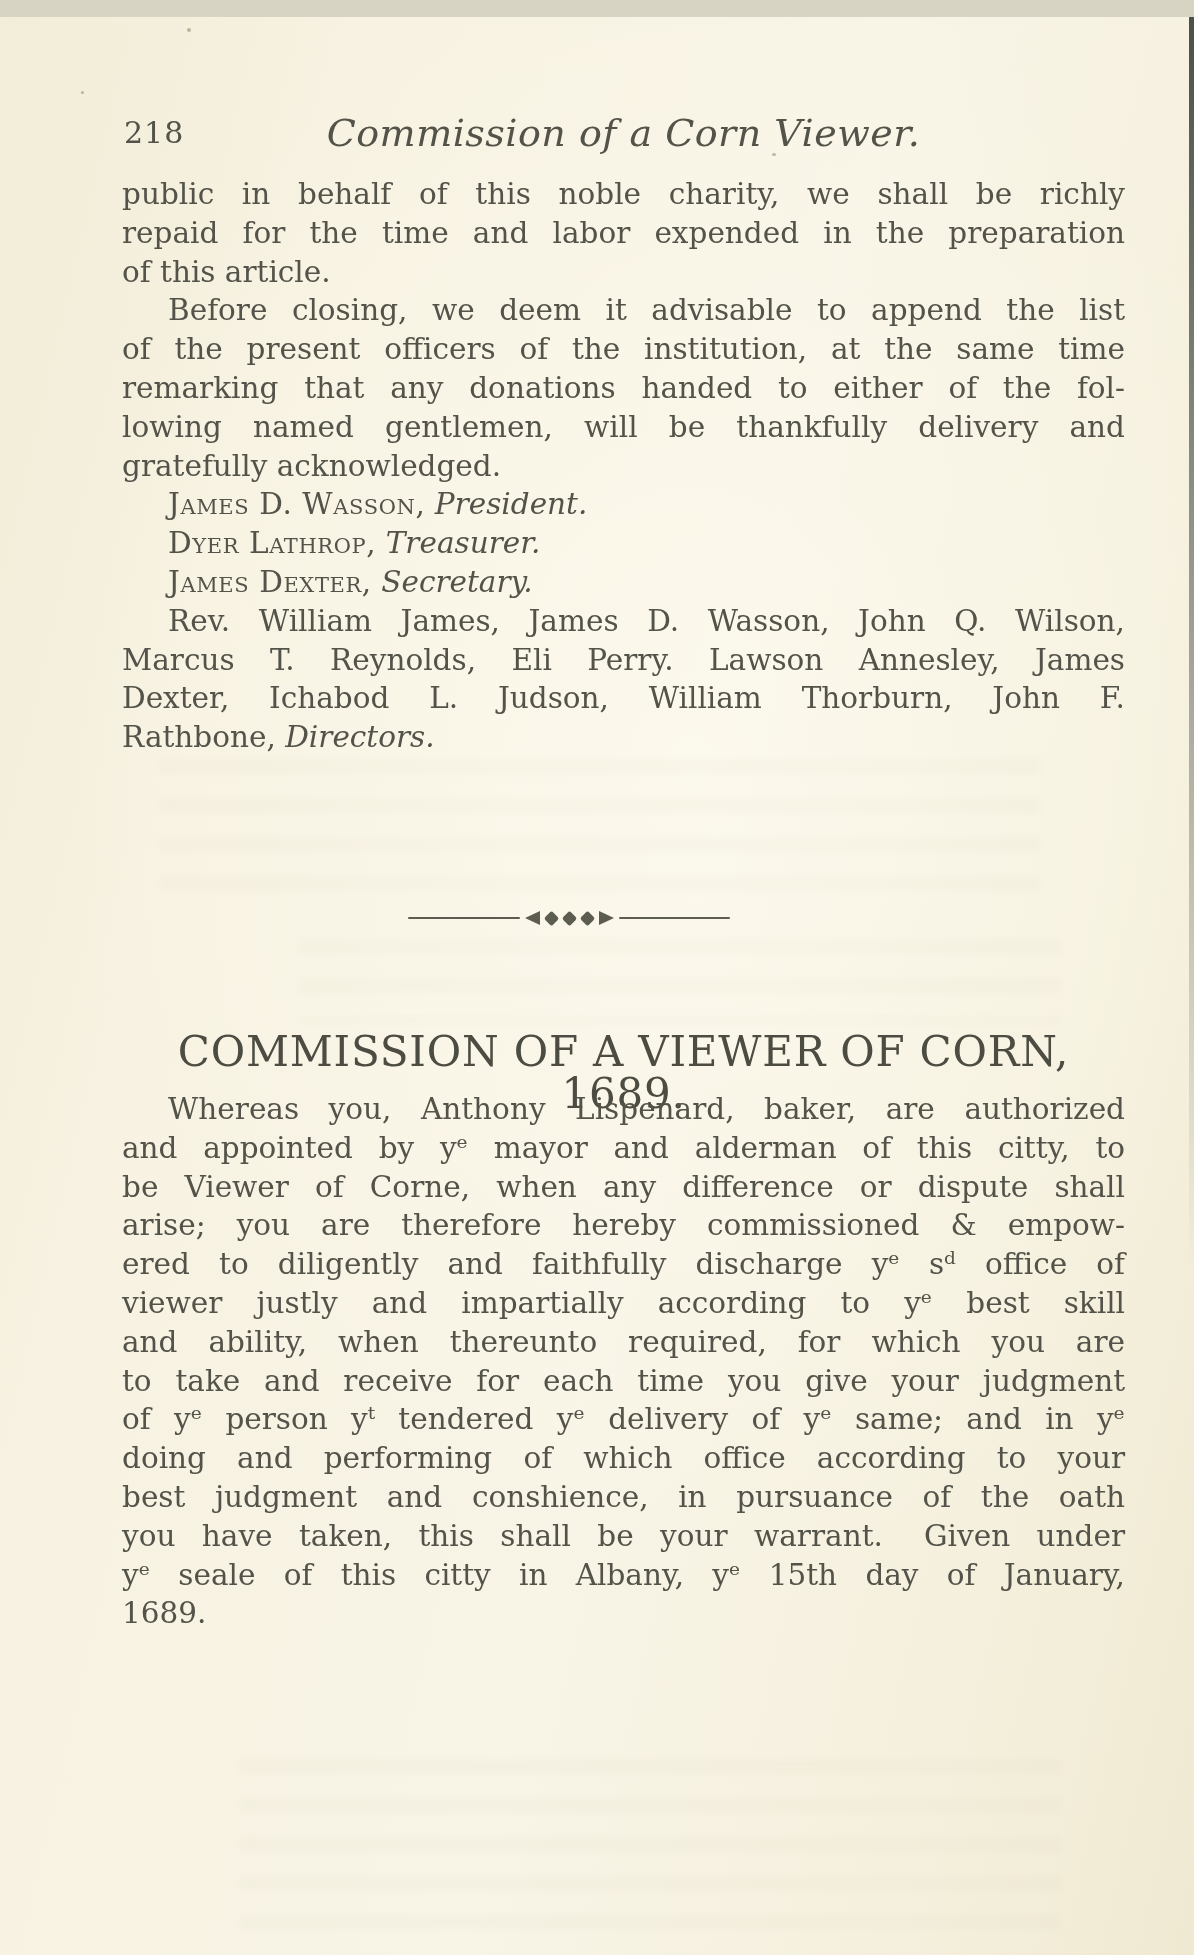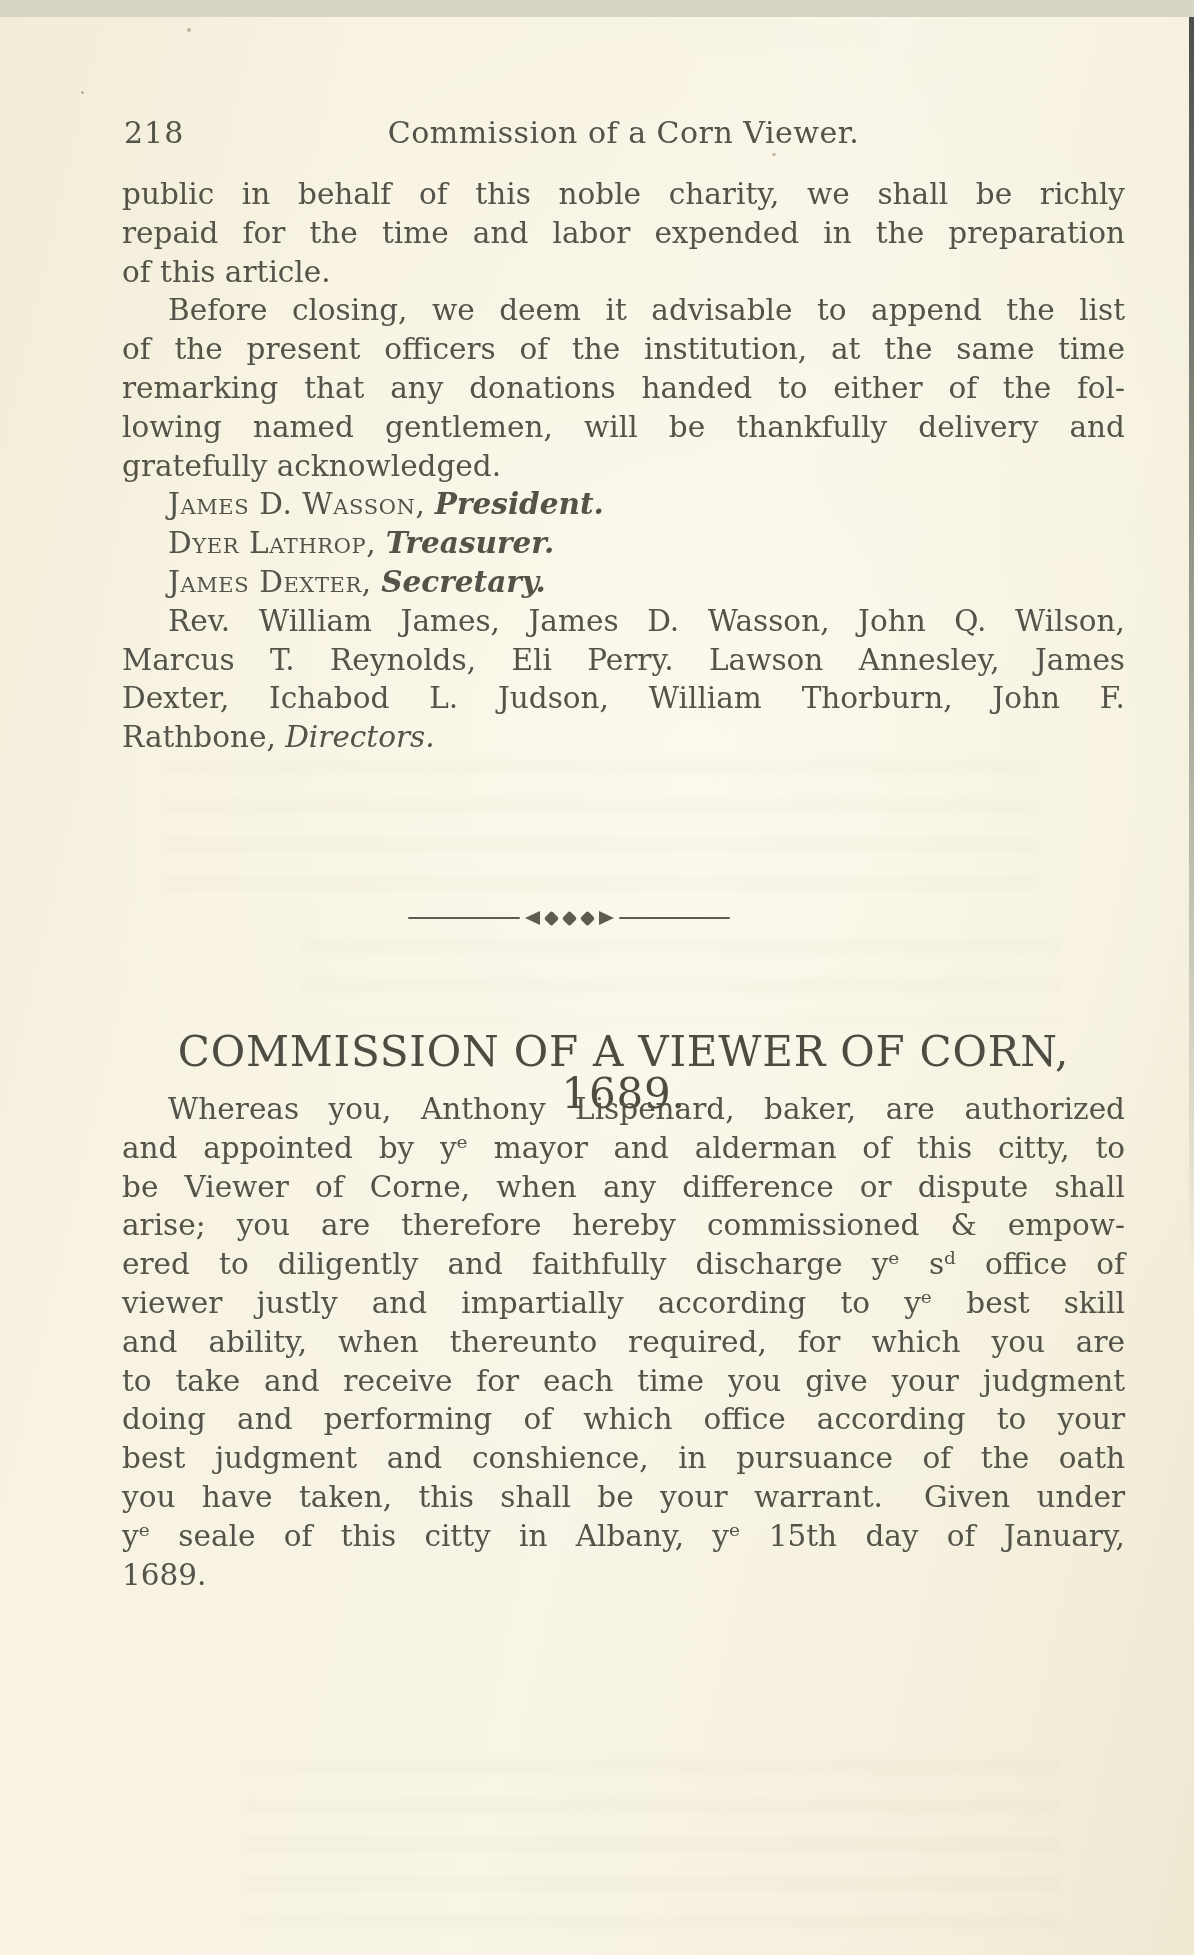--- a/index.html
+++ b/index.html
@@ -31,35 +31,35 @@
   .speck { position:absolute; background:#8a8464; border-radius:50%; opacity:.55; }
   .s1 { left:187px; top:11px; width:4px; height:4px; }
   .s2 { left:81px;  top:74px; width:3px; height:3px; }
   .s3 { left:772px; top:136px; width:4px; height:3px; }
 
   .text-col { position:absolute; left:122px; width:1003px; }
 
   
   .running-head { top:96px; height:42px; }
   .page-number { position:absolute; left:2px; top:0; font-size:30px; line-height:40px; letter-spacing:1px; }
-  .running-title { text-align:center; font-size:30px; line-height:40px; letter-spacing:.5px; }
+  .running-title { text-align:center; font-style:italic; font-size:38px; line-height:40px; letter-spacing:.5px; }
 
   
   .flow { top:158px; }
   .line {
     font-size:29.5px; line-height:38.8px;
     text-align:justify; text-align-last:justify;
     white-space:normal;
   }
   .line.last { text-align-last:left; }
   .indent { padding-left:46px; }
 
   .officer-line { font-size:29.5px; line-height:38.8px; padding-left:46px; text-align:left; }
   .officer-name { font-variant:small-caps; letter-spacing:.6px; }
-  .officer-title { font-style:italic;font-weight:bold; }
+  .officer-title { font-style:italic; }
 
   .role-italic { font-style:italic; }
 
   
   .divider {
     position:absolute; top:893px; left:408px; width:322px; height:16px;
     display:flex; align-items:center; gap:5px;
   }
   .rule { flex:1; height:2px; background:#5c5c51; border-radius:1px; }
   .tri-l { width:0; height:0; border-top:7px solid transparent; border-bottom:7px solid transparent; border-right:15px solid #5c5c51; }
@@ -140,20 +140,21 @@
 
   <div class="text-col commission-flow">
     <div class="line indent">Whereas you, Anthony Lispenard, baker, are authorized</div>
     <div class="line">and appointed by yᵉ mayor and alderman of this citty, to</div>
     <div class="line">be Viewer of Corne, when any difference or dispute shall</div>
     <div class="line">arise; you are therefore hereby commissioned &amp; empow-</div>
     <div class="line">ered to diligently and faithfully discharge yᵉ sᵈ office of</div>
     <div class="line">viewer justly and impartially according to yᵉ best skill</div>
     <div class="line">and ability, when thereunto required, for which you are</div>
     <div class="line">to take and receive for each time you give your judgment</div>
+    <div class="line">of yᵉ person yᵗ tendered yᵉ delivery of yᵉ same; and in yᵉ</div>
     <div class="line">doing and performing of which office according to your</div>
     <div class="line">best judgment and conshience, in pursuance of the oath</div>
     <div class="line">you have taken, this shall be your warrant.  Given under</div>
     <div class="line">yᵉ seale of this citty in Albany, yᵉ 15th day of January,</div>
     <div class="line last">1689.</div>
   </div>
 
 </div>
 
 </body></html>

